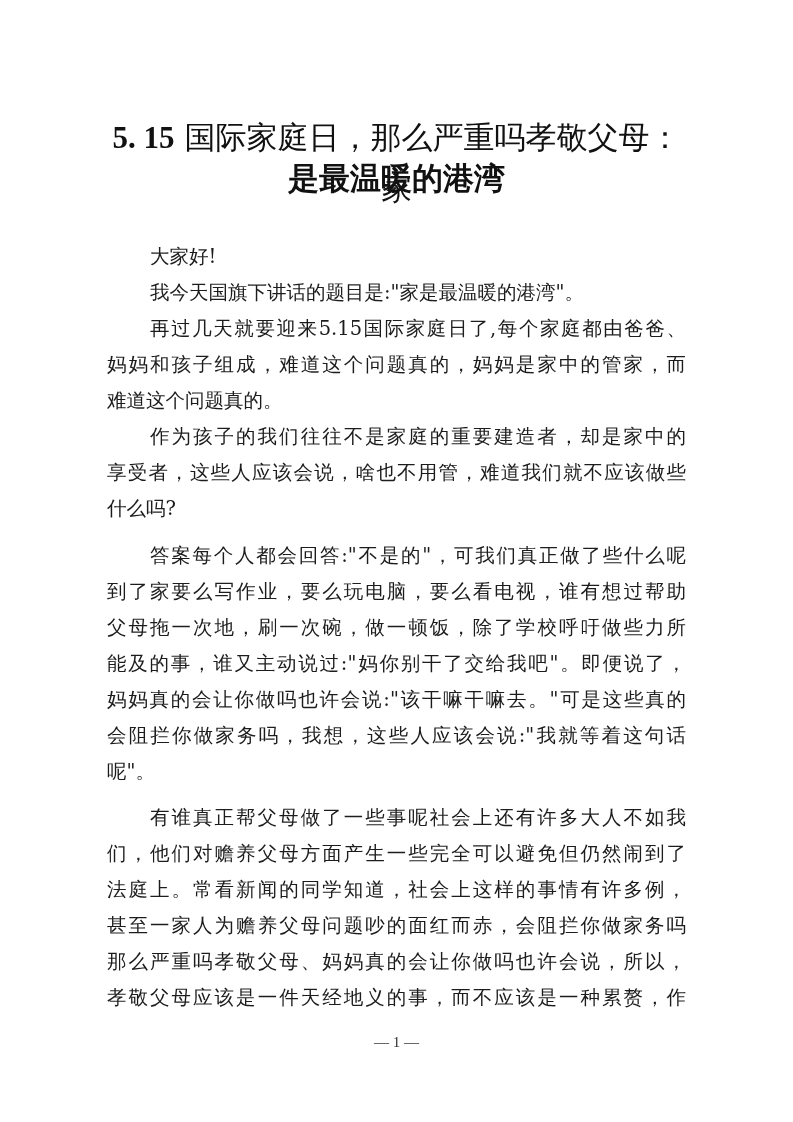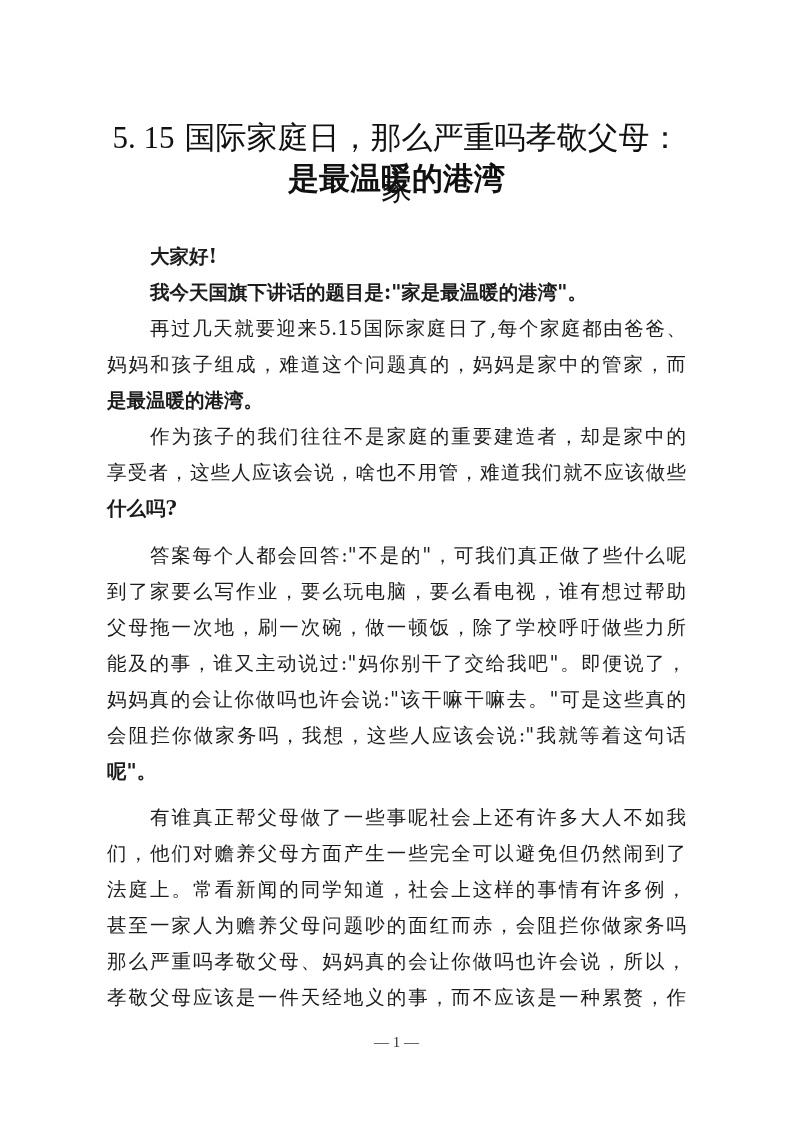--- a/index.html
+++ b/index.html
@@ -1,42 +1,42 @@
 <!DOCTYPE html>
 <html><head>
 <meta charset="utf-8">
 <style>
   html, body { margin:0; padding:0; background:#ffffff; }
   body { width:793px; height:1122px; position:relative; overflow:hidden;
          font-family:"DejaVu Serif","Liberation Serif",serif; color:#1a1a1a; }
   .title { position:absolute; left:100px; width:593px; text-align:center;
            font-size:31px; line-height:50px; font-weight:normal; color:#111; }
-  .title .num { font-weight:normal; font-family:"Liberation Serif","DejaVu Serif",serif;margin-top:48px; }
+  .title .num { font-weight:bold; font-family:"Liberation Serif","DejaVu Serif",serif;margin-top:48px; }
   .title.l1 { top:112px; }
   .title.l2 { top:153px;font-weight:bold; }
   .line { position:absolute; left:107px; width:579px; height:36px;
           font-size:19.5px; line-height:36px; white-space:nowrap;
           text-align:justify; text-align-last:justify; color:#1c1c1c; letter-spacing:0; }
   .line.indent { left:150px; width:536px; }
-  .line.last { text-align-last:left;font-weight:bold; }
+  .line.last { text-align-last:left; }
   .pageno { position:absolute; top:1034px; left:0; width:793px; text-align:center;
             font-size:15px; color:#333; font-family:"Liberation Serif",serif; }
 </style>
 </head>
 <body>
 
 <div>
   <div class="title l1"><span class="num">5. 15</span><span> 国际家庭日，那么严重吗孝敬父母：家</span></div>
   <div class="title l2">是最温暖的港湾</div>
 
   <div class="line indent last" style="top:239px">大家好!</div>
   <div class="line indent last" style="top:275px">我今天国旗下讲话的题目是:"家是最温暖的港湾"。</div>
   <div class="line indent" style="top:311px">再过几天就要迎来5.15国际家庭日了,每个家庭都由爸爸、</div>
   <div class="line" style="top:347px">妈妈和孩子组成，难道这个问题真的，妈妈是家中的管家，而</div>
-  <div class="line last" style="top:383px">是最温暖的港湾。</div>
+  <div class="line last" style="top:383px">难道这个问题真的。</div>
   <div class="line indent" style="top:419px">作为孩子的我们往往不是家庭的重要建造者，却是家中的</div>
   <div class="line" style="top:455px">享受者，这些人应该会说，啥也不用管，难道我们就不应该做些</div>
   <div class="line last" style="top:491px">什么吗?</div>
   <div class="line indent" style="top:538px">答案每个人都会回答:"不是的"，可我们真正做了些什么呢</div>
   <div class="line" style="top:574px">到了家要么写作业，要么玩电脑，要么看电视，谁有想过帮助</div>
   <div class="line" style="top:610px">父母拖一次地，刷一次碗，做一顿饭，除了学校呼吁做些力所</div>
   <div class="line" style="top:646px">能及的事，谁又主动说过:"妈你别干了交给我吧"。即便说了，</div>
   <div class="line" style="top:682px">妈妈真的会让你做吗也许会说:"该干嘛干嘛去。"可是这些真的</div>
   <div class="line" style="top:718px">会阻拦你做家务吗，我想，这些人应该会说:"我就等着这句话</div>
   <div class="line last" style="top:754px">呢"。</div>

